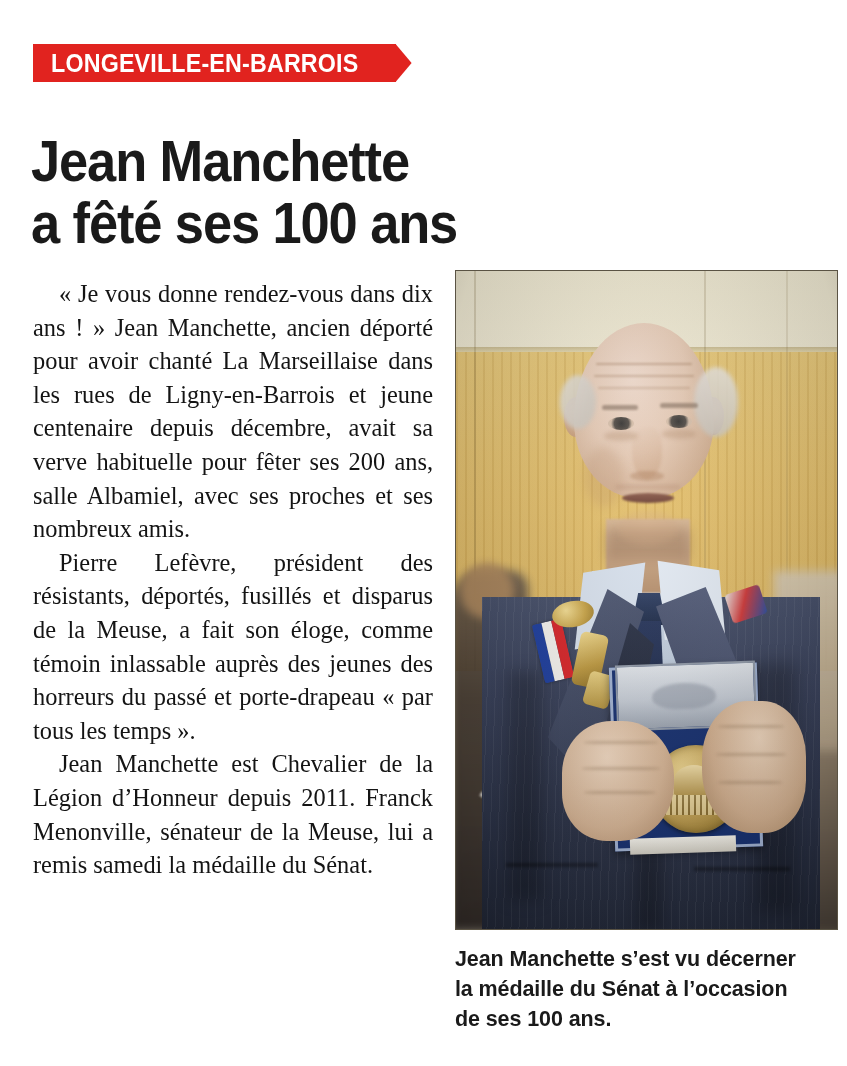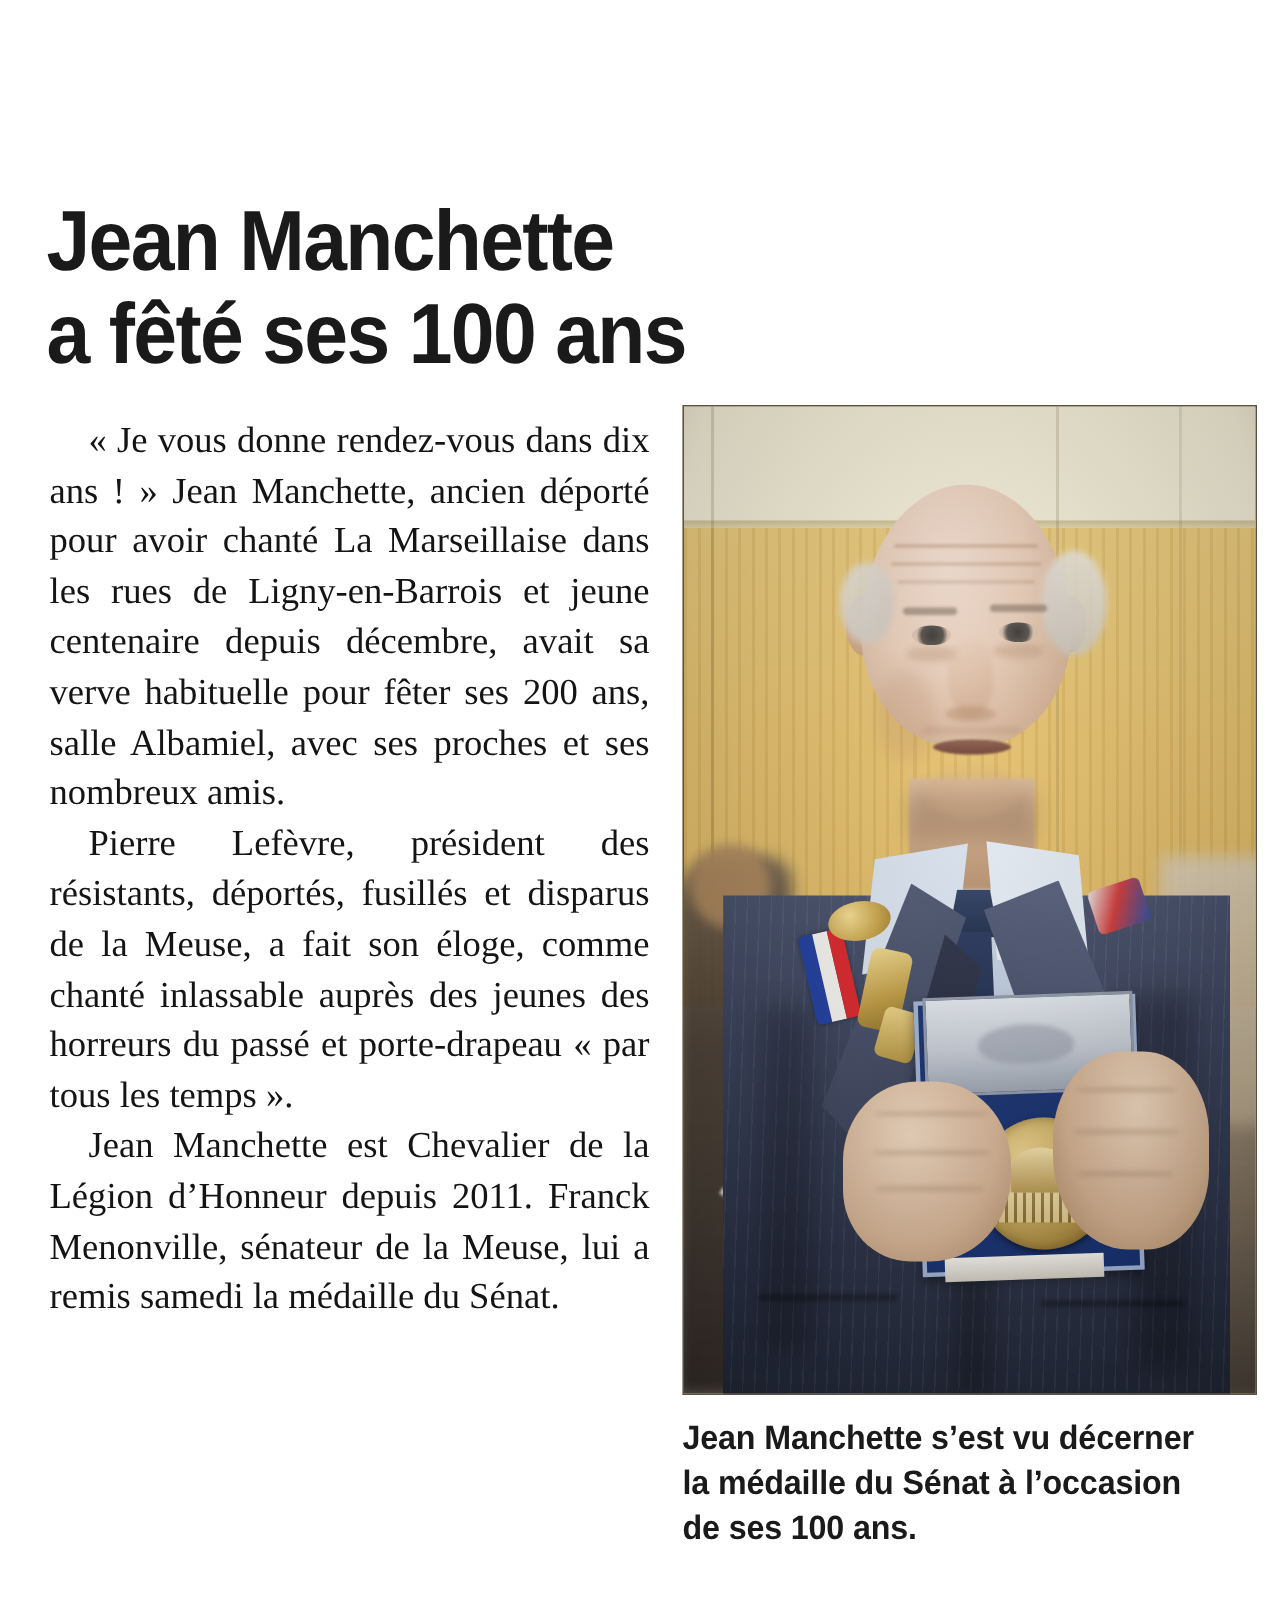--- a/index.html
+++ b/index.html
@@ -285,29 +285,35 @@
     transform:scaleX(.955);
     transform-origin:left top;
   }
   .caption .cap-line{display:block;white-space:nowrap;}
 </style>
 </head>
 <body>
 
 <div class="page">
 
+  <div class="banner-wrap">
+    <div class="banner-body">
+      <span class="banner-label">LONGEVILLE-EN-BARROIS</span>
+    </div>
+    <div class="banner-arrow"></div>
+  </div>
 
   <h1 class="headline">
     <span class="hl-line">Jean Manchette</span>
     <span class="hl-line">a fêté ses 100 ans</span>
   </h1>
 
   <div class="body-col">
     <p>« Je vous donne rendez-vous dans dix ans ! » Jean Manchette, ancien déporté pour avoir chanté La Marseillaise dans les rues de Ligny-en-Barrois et jeune centenaire depuis décembre, avait sa verve habituelle pour fêter ses 200 ans, salle Albamiel, avec ses proches et ses nombreux amis.</p>
-    <p>Pierre Lefèvre, président des résistants, déportés, fusillés et disparus de la Meuse, a fait son éloge, comme chanté inlassable auprès des jeunes des horreurs du passé et porte-drapeau « par tous les temps ».</p>
+    <p>Pierre Lefèvre, président des résistants, déportés, fusillés et disparus de la Meuse, a fait son éloge, comme témoin inlassable auprès des jeunes des horreurs du passé et porte-drapeau « par tous les temps ».</p>
     <p>Jean Manchette est Chevalier de la Légion d’Honneur depuis 2011. Franck Menonville, sénateur de la Meuse, lui a remis samedi la médaille du Sénat.</p>
   </div>
 
   <div class="photo">
     <div class="ph-layer wall-top"></div>
     <div class="ph-layer wall-bot"></div>
     <div class="ph-layer grain"></div>
     <div class="ph-layer wall-seam"></div>
     <div class="ph-layer panel-l"></div>
     <div class="ph-layer panel-r"></div>

